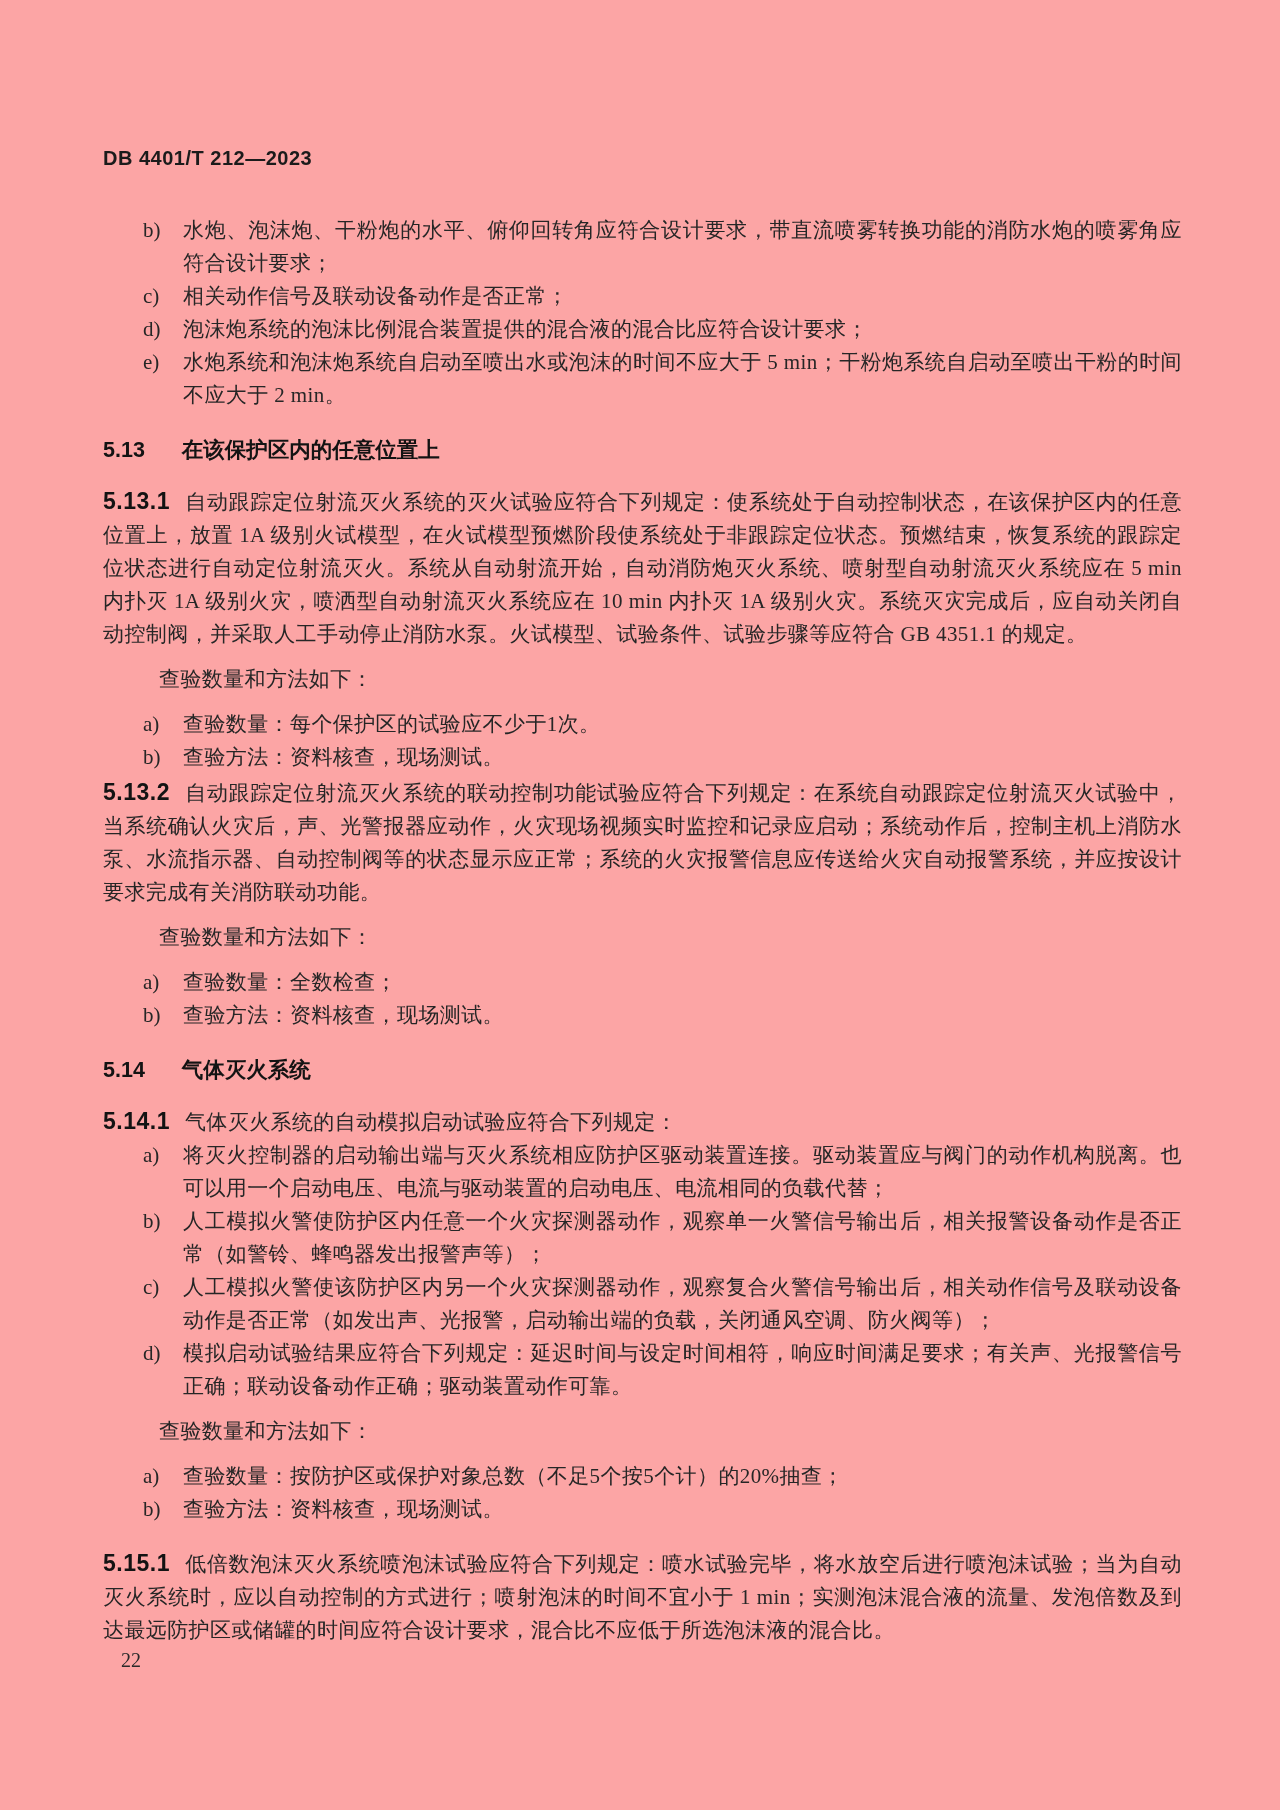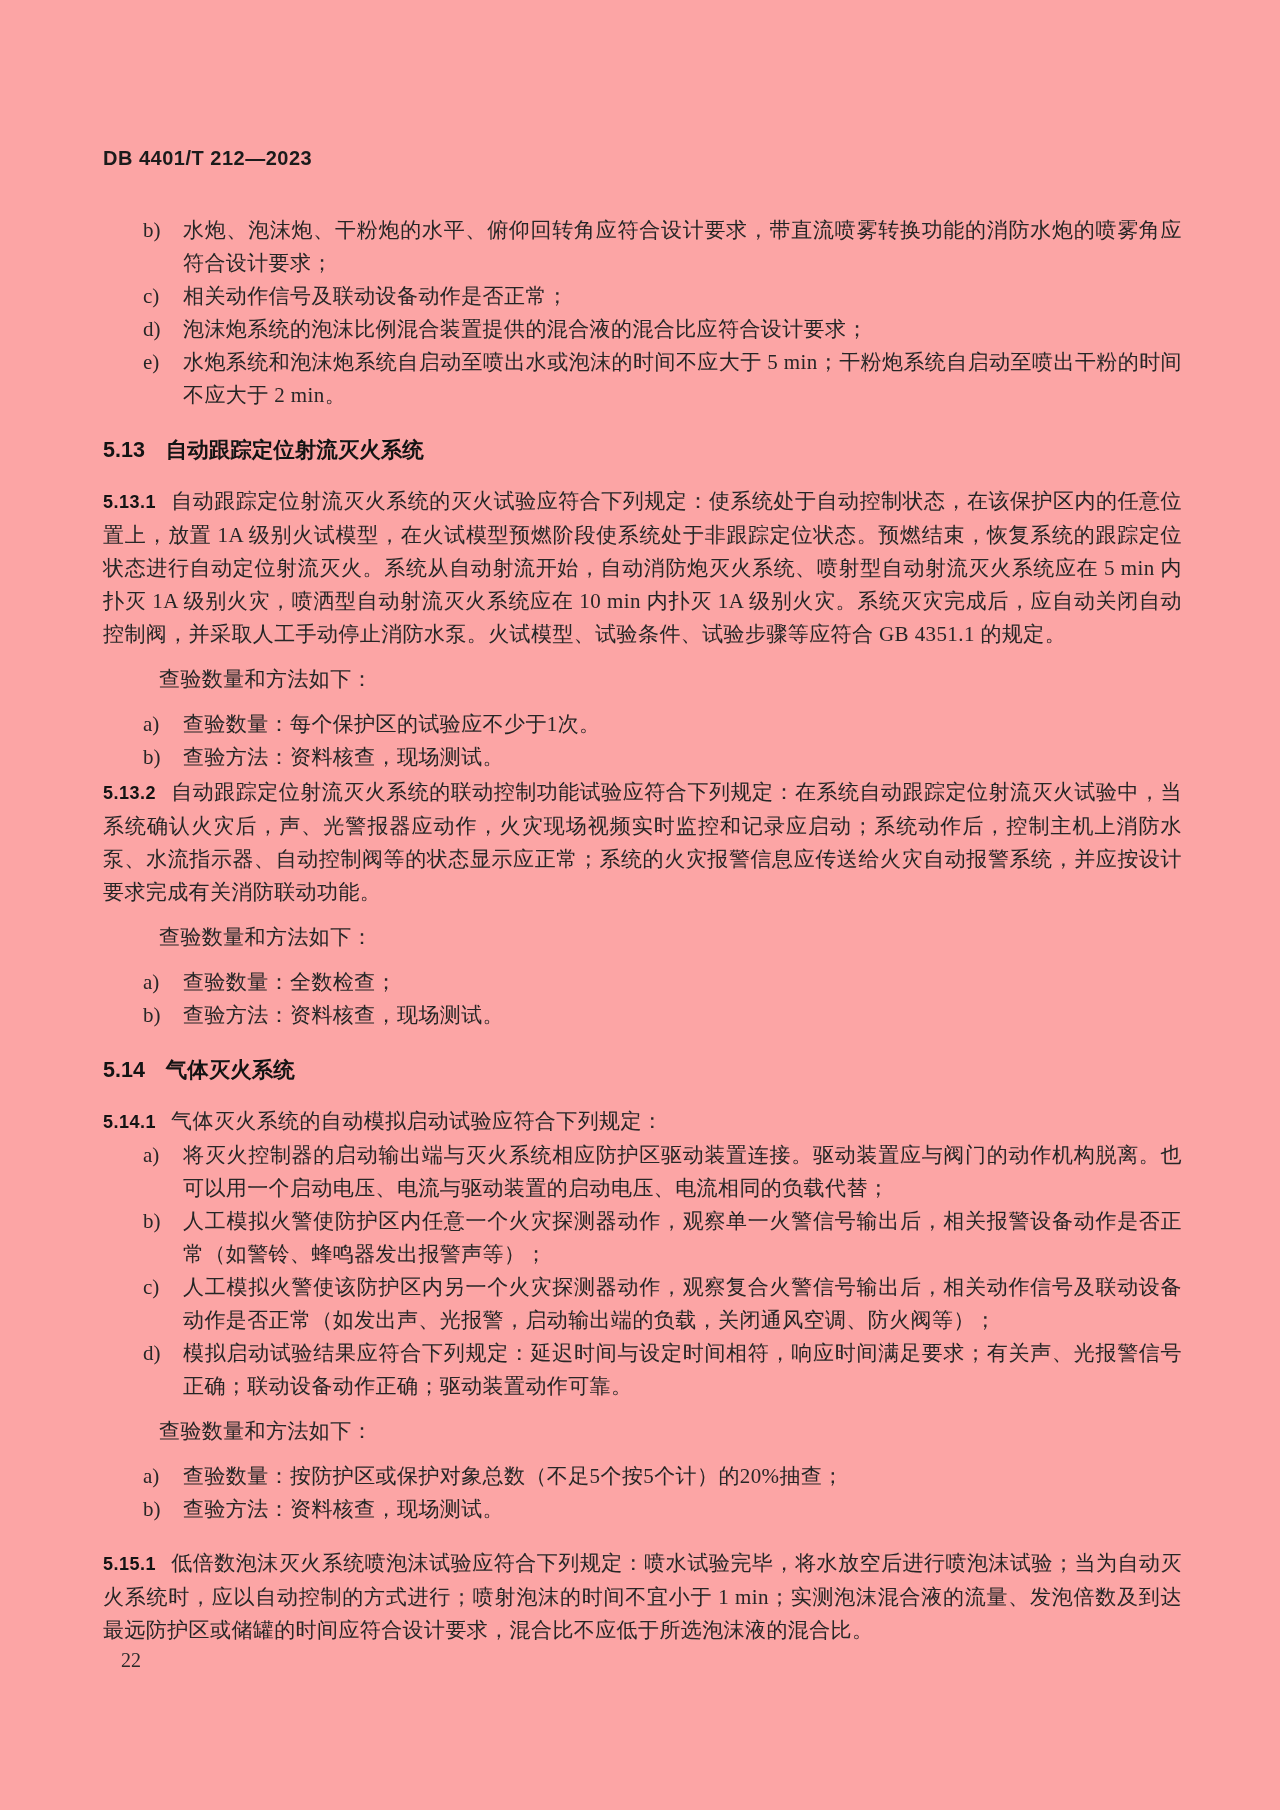--- a/index.html
+++ b/index.html
@@ -11,30 +11,30 @@
   }
   .doc-header{
     font-family:"Liberation Sans","DejaVu Sans",sans-serif;
     font-weight:bold;font-size:20px;line-height:24px;letter-spacing:.5px;color:#1b1b1b;
   }
   .intro-list{margin-top:44px;}
   .hang-item{display:flex;font-size:21px;line-height:33px;}
   .hang-item .lbl{flex:0 0 40px;margin-left:40px;}
   .hang-item .txt{flex:1;text-align:justify;letter-spacing:.4px;}
   .sec-head{
-    margin:25px 0 0 0;display:flex;gap:21px;
+    margin:25px 0 0 0;display:flex;gap:37px;
     font-family:"Liberation Sans","DejaVu Sans",sans-serif;
     font-weight:bold;font-size:21.5px;line-height:27px;color:#131313;
   }
   .clause{margin:0;font-size:21px;line-height:33px;text-align:justify;letter-spacing:.4px;}
   .clause.cl-first{margin-top:21px;}
   .clause.cl-follow{margin-top:2px;}
   .clause-num{
     font-family:"Liberation Sans","DejaVu Sans",sans-serif;font-weight:bold;
-    font-size:18px;color:#131313;margin-right:15px;letter-spacing:.5px;
+    font-size:23px;color:#131313;margin-right:15px;letter-spacing:.5px;
   }
   .check-intro{margin:12px;padding-left:44px;font-size:21px;line-height:33px;letter-spacing:.4px;}
   .sub-list,.check-list{margin:0;}
   .page-number{padding-left:18px;font-size:20px;line-height:26px;color:#2a2a2a;}
 </style>
 </head>
 <body>
 
 <div class="page">
 
@@ -54,21 +54,21 @@
       <span class="txt">泡沫炮系统的泡沫比例混合装置提供的混合液的混合比应符合设计要求；</span>
     </div>
     <div class="hang-item">
       <span class="lbl">e)</span>
       <span class="txt">水炮系统和泡沫炮系统自启动至喷出水或泡沫的时间不应大于 5 min；干粉炮系统自启动至喷出干粉的时间不应大于 2 min。</span>
     </div>
   </div>
 
   <div class="sec-head">
     <span>5.13</span>
-    <span>自动跟踪定位射流灭火系统</span>
+    <span>在该保护区内的任意位置上</span>
   </div>
 
   <p class="clause cl-first">
     <span class="clause-num">5.13.1</span><span>自动跟踪定位射流灭火系统的灭火试验应符合下列规定：使系统处于自动控制状态，在该保护区内的任意位置上，放置 1A 级别火试模型，在火试模型预燃阶段使系统处于非跟踪定位状态。预燃结束，恢复系统的跟踪定位状态进行自动定位射流灭火。系统从自动射流开始，自动消防炮灭火系统、喷射型自动射流灭火系统应在 5 min 内扑灭 1A 级别火灾，喷洒型自动射流灭火系统应在 10 min 内扑灭 1A 级别火灾。系统灭灾完成后，应自动关闭自动控制阀，并采取人工手动停止消防水泵。火试模型、试验条件、试验步骤等应符合 GB 4351.1 的规定。</span>
   </p>
   <div class="check-intro">查验数量和方法如下：</div>
   <div class="check-list">
     <div class="hang-item">
       <span class="lbl">a)</span>
       <span class="txt">查验数量：每个保护区的试验应不少于1次。</span>

